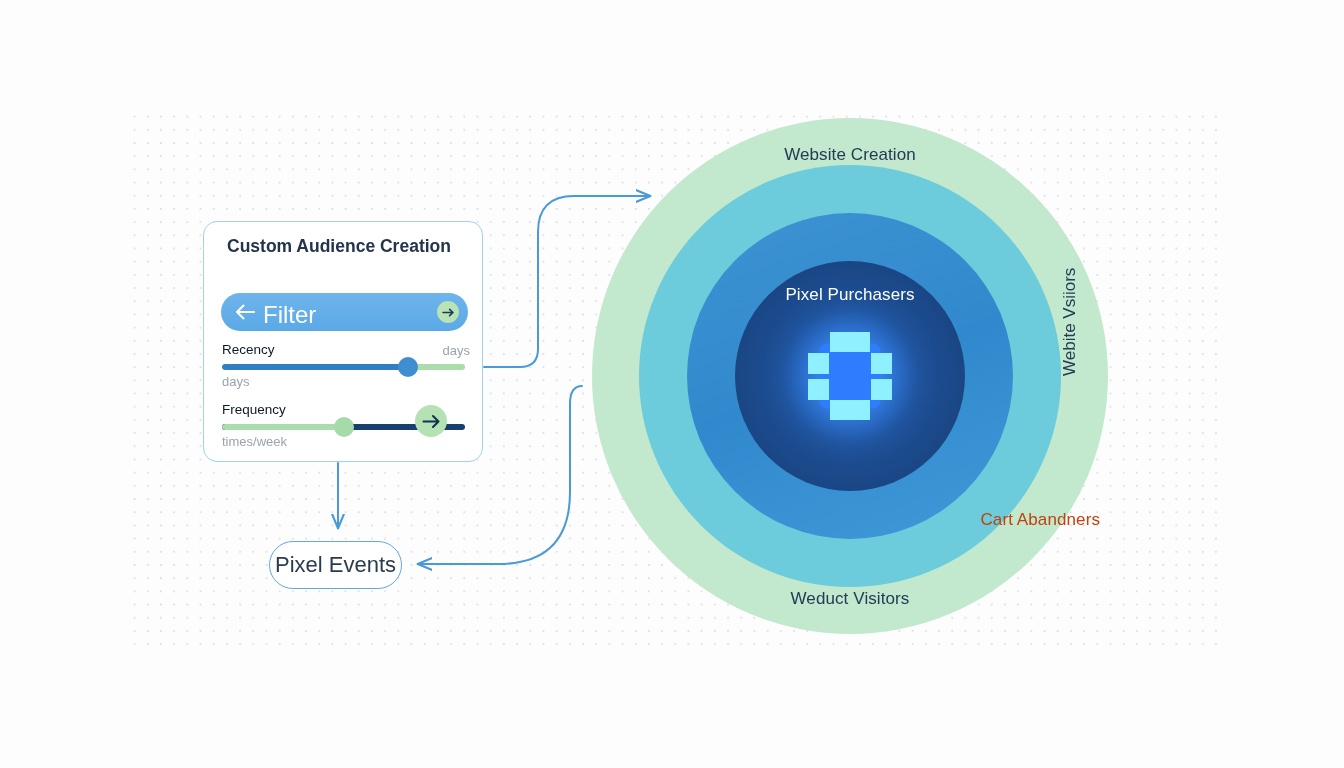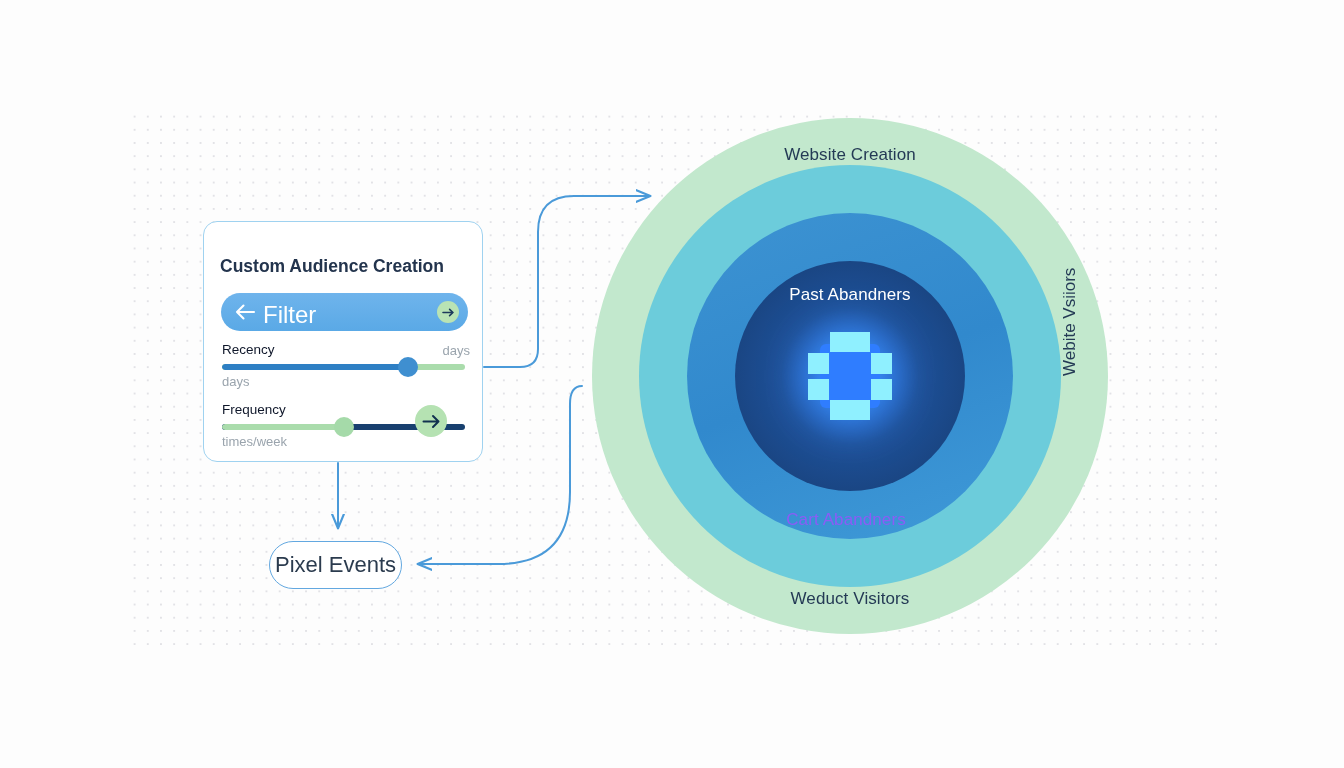--- a/index.html
+++ b/index.html
@@ -120,22 +120,22 @@
   }
   #label-past-purchasers {
     left: 0; right: 0;
     top: 167px;
     text-align: center;
     color: #ffffff;
   }
   #label-cart-abandners {
     left: 0; right: 8px;
     top: 392px;
-    text-align: center;
-    color: #8b5cf6;
+    text-align: right;
+    color: #c2410c;
   }
   #label-vertical-visitors {
     position: absolute;
     left: 468px;
     top: 258px;
     color: #243a55;
     font-size: 17px;
     white-space: nowrap;
     transform: rotate(-90deg);
     transform-origin: left top;
@@ -148,28 +148,27 @@
     top: 221px;
     width: 280px;
     height: 241px;
     background: #ffffff;
     border: 1.6px solid #9fd2f0;
     border-radius: 14px;
     box-sizing: border-box;
   }
   #card-title {
     position: absolute;
-    left: 16px;
+    left: 23px;
     top: 14px;
     width: 240px;
     font-size: 17.5px;
     font-weight: bold;
     line-height: 21px;
     color: #23344d;
-    margin-top: 20px;
   }
 
   
   #filter-pill {
     position: absolute;
     left: 17px;
     top: 71px;
     width: 247px;
     height: 38px;
     border-radius: 19px;
@@ -325,21 +324,21 @@
         <div class="px" style="left:4px;   top:49px; width:21px; height:21px;"></div>
         <div class="px" style="left:67px;  top:49px; width:21px; height:21px;"></div>
         <div class="px" style="left:26px;  top:70px; width:40px; height:20px;"></div>
       </div>
     </div>
 
     <div class="ring-label" id="label-website-visitors">Website Creation</div>
 
     <div class="ring-label" id="label-weduct-viewers">Weduct Visitors</div>
 
-    <div class="ring-label" id="label-past-purchasers">Past Abandners</div>
+    <div class="ring-label" id="label-past-purchasers">Pixel Purchasers</div>
 
     <div class="ring-label" id="label-cart-abandners">Cart Abandners</div>
 
     <div id="label-vertical-visitors">Webite Vsiiors</div>
   </div>
 
   <svg id="connectors" viewBox="0 0 1344 768" xmlns="http://www.w3.org/2000/svg">
     <defs>
       <marker id="arrow-r" markerWidth="9" markerHeight="9" refX="7.2" refY="3.4" orient="auto" markerUnits="strokeWidth">
         <path d="M0.4,0.5 L7.4,3.4 L0.4,6.3" fill="none" stroke="#4a9ad9" stroke-width="1.1" stroke-linecap="round" stroke-linejoin="round"></path>

